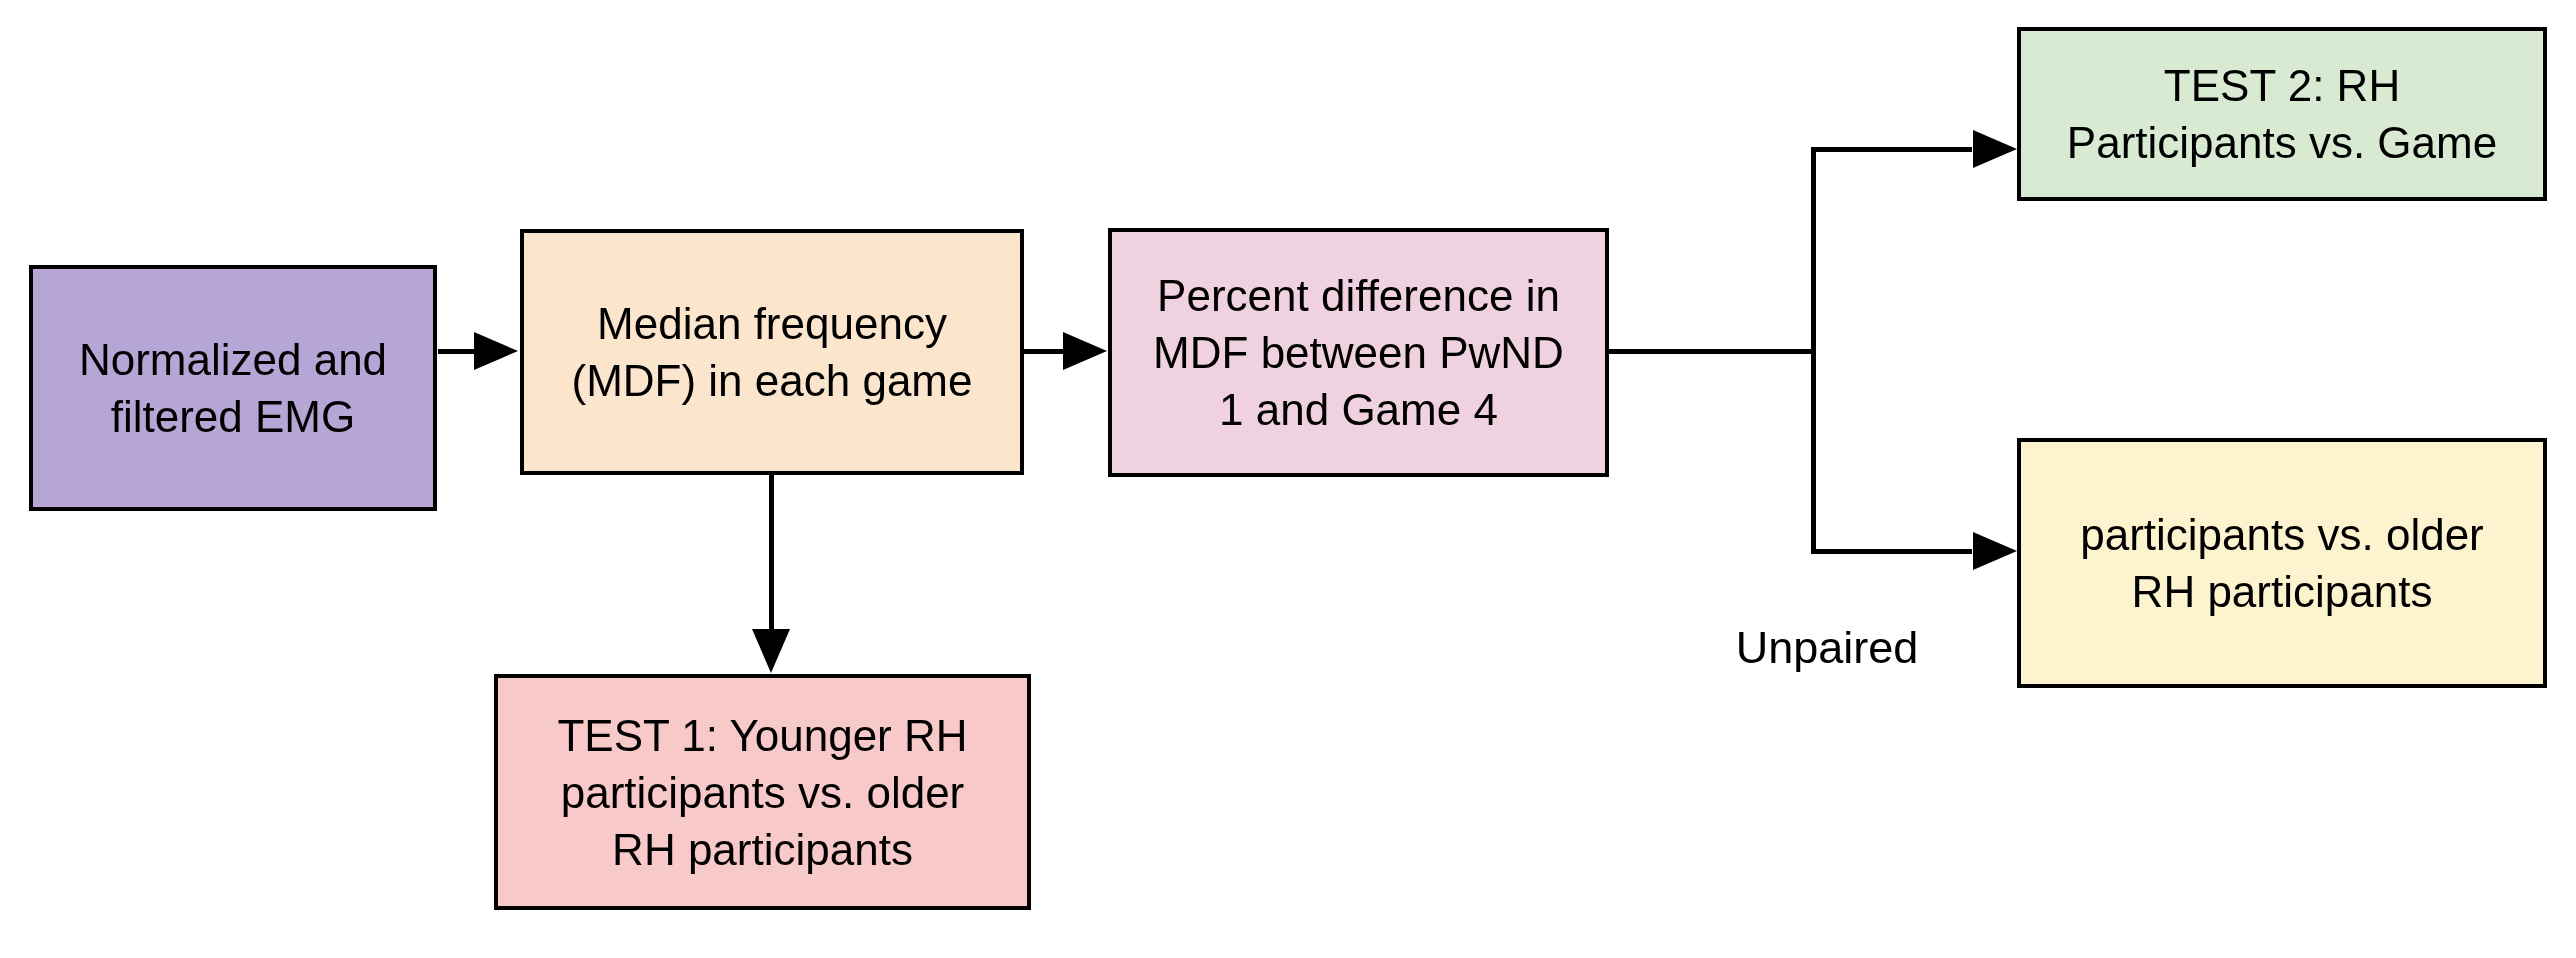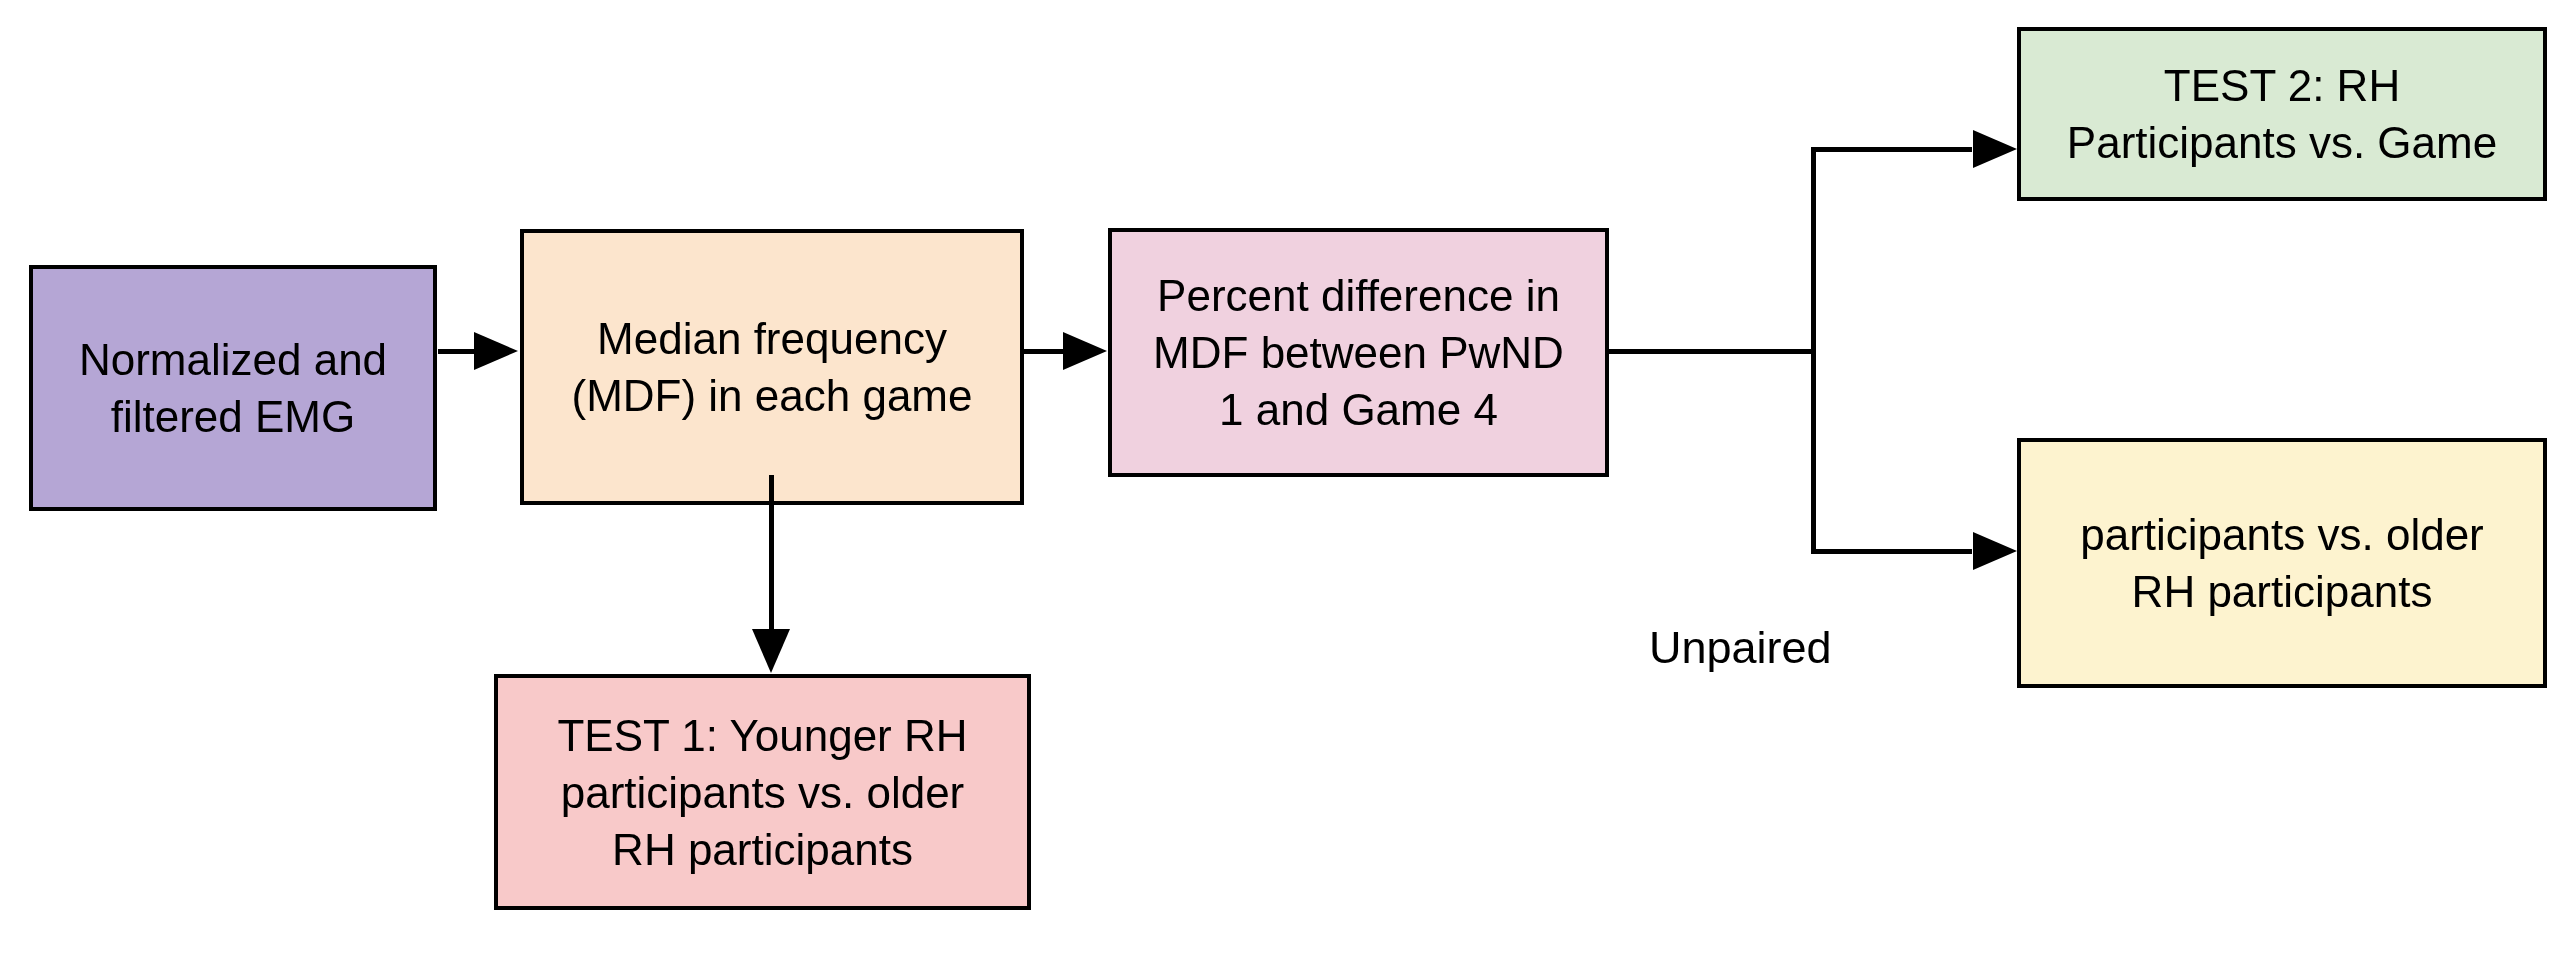--- a/index.html
+++ b/index.html
@@ -26,21 +26,21 @@
     align-items: center;
     text-align: center;
     font-size: 44px;
     line-height: 57px;
   }
   .flow-box .box-line {
     white-space: nowrap;
   }
   
   .box-normalized-emg   { left: 29px;   top: 229px; width: 408px; height: 246px; margin-top: 36px; }
-  .box-median-frequency { left: 520px;  top: 229px; width: 504px; height: 276px; }
+  .box-median-frequency { left: 520px;  top: 229px; width: 504px; height: 246px; }
   .box-percent-diff     { left: 1108px; top: 228px; width: 501px; height: 249px; }
   .box-test2            { left: 2017px; top: 27px;  width: 530px; height: 174px; }
   .box-test3            { left: 2017px; top: 438px; width: 530px; height: 250px; }
   .box-test1            { left: 494px;  top: 674px; width: 537px; height: 236px; }
 
   .connector {
     position: absolute;
     background: #000000;
   }
   
@@ -72,20 +72,21 @@
   .head-orange-pink   { left: 1063px; top: 332px; }
   .head-branch-top    { left: 1973px; top: 130px; }
   .head-branch-bottom { left: 1973px; top: 532px; }
   .head-orange-down   { left: 752px; top: 629px; }
 
   .float-label {
     position: absolute;
     left: 1649px;
     top: 618px;
     width: 356px;
+    text-align: center;
     font-size: 45px;
     line-height: 60px;
   }
 </style>
 </head>
 <body>
 
 <div class="canvas">
 
   <div class="flow-box box-normalized-emg" style="background: rgb(181, 166, 213);">

